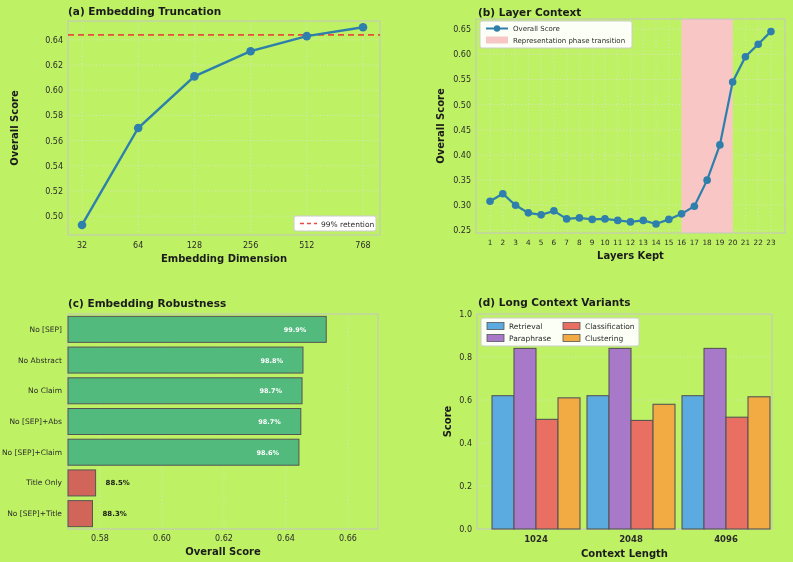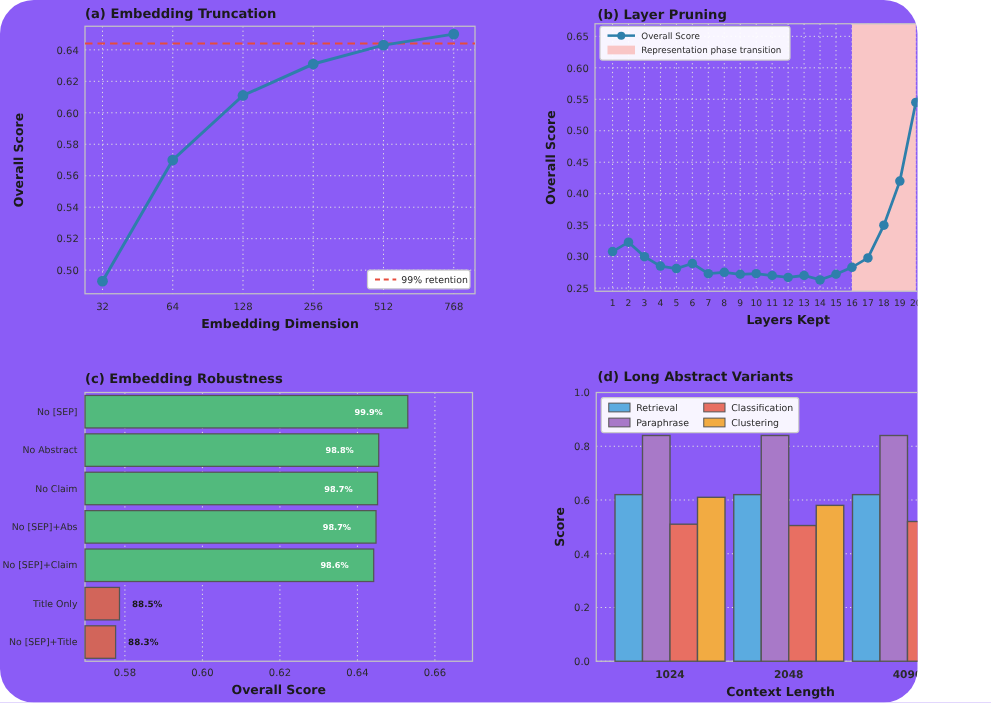--- a/index.html
+++ b/index.html
@@ -1,22 +1,21 @@
 <!DOCTYPE html>
 <html><head>
 <meta charset="utf-8">
 <style>
   html,body{margin:0;padding:0;background:#ffffff;}
   .figure{
     position:relative;
-    width:734px;height:562px;
-    background:#8b5cf6;
+    width:793px;height:562px;
+    background:#bef264;
     font-family:"DejaVu Sans", sans-serif;
     overflow:hidden;
-    border-radius:27px;
   }
   .panel{position:absolute;width:396px;height:281px;}
   .panel svg{position:absolute;left:0;top:0;}
   .panel-title{
     position:absolute;
     font-weight:bold;
     font-size:10.5px;
     color:#1b1b1b;
     white-space:nowrap;
     z-index:2;
@@ -75,21 +74,21 @@
         <text x="306.8" y="248" text-anchor="middle" font-size="8" fill="#2b2b2b" font-family="&quot;DejaVu Sans&quot;, sans-serif">512</text>
         <text x="363" y="248" text-anchor="middle" font-size="8" fill="#2b2b2b" font-family="&quot;DejaVu Sans&quot;, sans-serif">768</text>
         <text x="224" y="262" text-anchor="middle" font-size="10" fill="#1b1b1b" font-family="&quot;DejaVu Sans&quot;, sans-serif" font-weight="bold">Embedding Dimension</text>
         <text x="18" y="128" text-anchor="middle" font-size="10" fill="#1b1b1b" font-family="&quot;DejaVu Sans&quot;, sans-serif" font-weight="bold" transform="rotate(-90 18 128)">Overall Score</text>
         <rect x="294" y="216" width="82" height="15" rx="2" fill="#ffffff" stroke="#cccccc" stroke-width="1"></rect>
         <line x1="300" x2="317" y1="223.5" y2="223.5" stroke="#e74c3c" stroke-width="1.6" stroke-dasharray="4 3"></line>
         <text x="321" y="226.5" text-anchor="start" font-size="7.5" fill="#2b2b2b" font-family="&quot;DejaVu Sans&quot;, sans-serif">99% retention</text>
       </svg>
   </div>
   <div class="panel" id="panel-b">
-    <div class="panel-title">(b) Layer Pruning</div>
+    <div class="panel-title">(b) Layer Context</div>
     <svg id="svg-b" width="396" height="281">
         <line x1="80" x2="389" y1="230.48235294117646" y2="230.48235294117646" stroke="#e0e0e0" stroke-width="0.8" stroke-dasharray="1 2.5"></line>
         <line x1="80" x2="389" y1="205.30588235294118" y2="205.30588235294118" stroke="#e0e0e0" stroke-width="0.8" stroke-dasharray="1 2.5"></line>
         <line x1="80" x2="389" y1="180.1294117647059" y2="180.1294117647059" stroke="#e0e0e0" stroke-width="0.8" stroke-dasharray="1 2.5"></line>
         <line x1="80" x2="389" y1="154.95294117647057" y2="154.95294117647057" stroke="#e0e0e0" stroke-width="0.8" stroke-dasharray="1 2.5"></line>
         <line x1="80" x2="389" y1="129.7764705882353" y2="129.7764705882353" stroke="#e0e0e0" stroke-width="0.8" stroke-dasharray="1 2.5"></line>
         <line x1="80" x2="389" y1="104.6" y2="104.6" stroke="#e0e0e0" stroke-width="0.8" stroke-dasharray="1 2.5"></line>
         <line x1="80" x2="389" y1="79.42352941176472" y2="79.42352941176472" stroke="#e0e0e0" stroke-width="0.8" stroke-dasharray="1 2.5"></line>
         <line x1="80" x2="389" y1="54.24705882352944" y2="54.24705882352944" stroke="#e0e0e0" stroke-width="0.8" stroke-dasharray="1 2.5"></line>
         <line x1="80" x2="389" y1="29.07058823529414" y2="29.07058823529414" stroke="#e0e0e0" stroke-width="0.8" stroke-dasharray="1 2.5"></line>
@@ -216,21 +215,21 @@
         <text x="62" y="235.14285714285714" text-anchor="end" font-size="7.5" fill="#2b2b2b" font-family="&quot;DejaVu Sans&quot;, sans-serif">No [SEP]+Title</text>
         <text x="99.92999999999994" y="260" text-anchor="middle" font-size="8" fill="#2b2b2b" font-family="&quot;DejaVu Sans&quot;, sans-serif">0.58</text>
         <text x="161.93" y="260" text-anchor="middle" font-size="8" fill="#2b2b2b" font-family="&quot;DejaVu Sans&quot;, sans-serif">0.60</text>
         <text x="223.93000000000006" y="260" text-anchor="middle" font-size="8" fill="#2b2b2b" font-family="&quot;DejaVu Sans&quot;, sans-serif">0.62</text>
         <text x="285.9300000000001" y="260" text-anchor="middle" font-size="8" fill="#2b2b2b" font-family="&quot;DejaVu Sans&quot;, sans-serif">0.64</text>
         <text x="347.93000000000023" y="260" text-anchor="middle" font-size="8" fill="#2b2b2b" font-family="&quot;DejaVu Sans&quot;, sans-serif">0.66</text>
         <text x="223" y="274" text-anchor="middle" font-size="10" fill="#1b1b1b" font-family="&quot;DejaVu Sans&quot;, sans-serif" font-weight="bold">Overall Score</text>
       </svg>
   </div>
   <div class="panel" id="panel-d">
-    <div class="panel-title">(d) Long Abstract Variants</div>
+    <div class="panel-title">(d) Long Context Variants</div>
     <svg id="svg-d" width="396" height="281">
         <line x1="81" x2="376" y1="248" y2="248" stroke="#e0e0e0" stroke-width="0.8" stroke-dasharray="1 2.5"></line>
         <line x1="81" x2="376" y1="205" y2="205" stroke="#e0e0e0" stroke-width="0.8" stroke-dasharray="1 2.5"></line>
         <line x1="81" x2="376" y1="162" y2="162" stroke="#e0e0e0" stroke-width="0.8" stroke-dasharray="1 2.5"></line>
         <line x1="81" x2="376" y1="119" y2="119" stroke="#e0e0e0" stroke-width="0.8" stroke-dasharray="1 2.5"></line>
         <line x1="81" x2="376" y1="76" y2="76" stroke="#e0e0e0" stroke-width="0.8" stroke-dasharray="1 2.5"></line>
         <line x1="81" x2="376" y1="33" y2="33" stroke="#e0e0e0" stroke-width="0.8" stroke-dasharray="1 2.5"></line>
         <rect x="81" y="33" width="295" height="215" fill="none" stroke="#c4c4c4" stroke-width="1"></rect>
         <rect x="96" y="114.69999999999999" width="22" height="133.3" fill="#5babe0" stroke="#555555" stroke-width="1.1"></rect>
         <rect x="191" y="114.69999999999999" width="22" height="133.3" fill="#5babe0" stroke="#555555" stroke-width="1.1"></rect>

